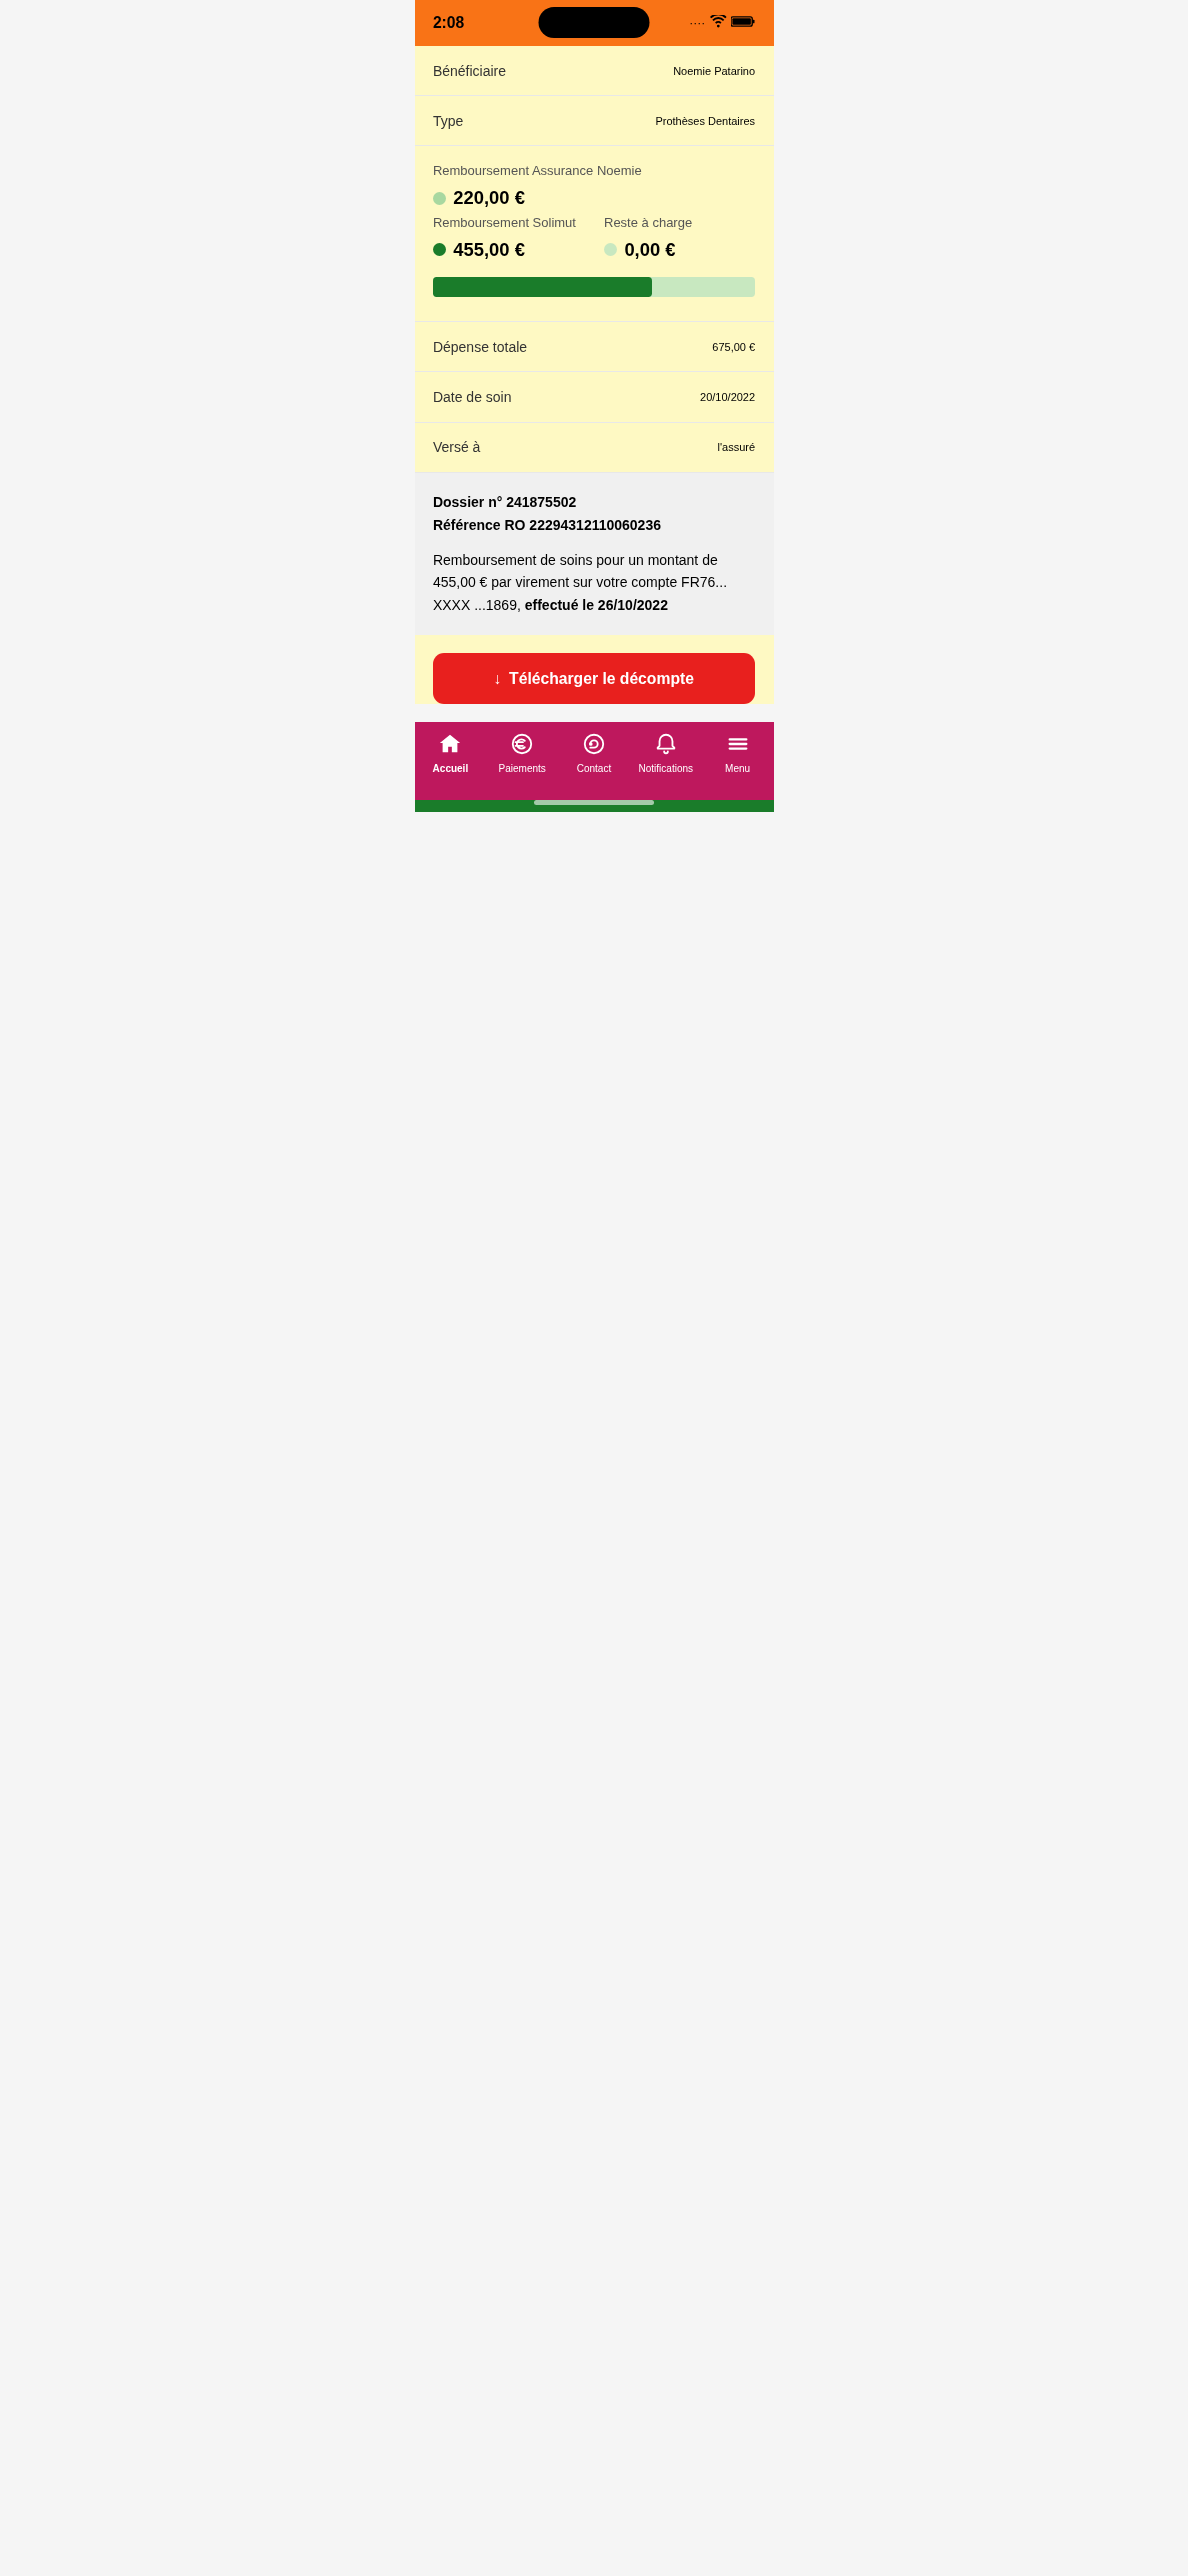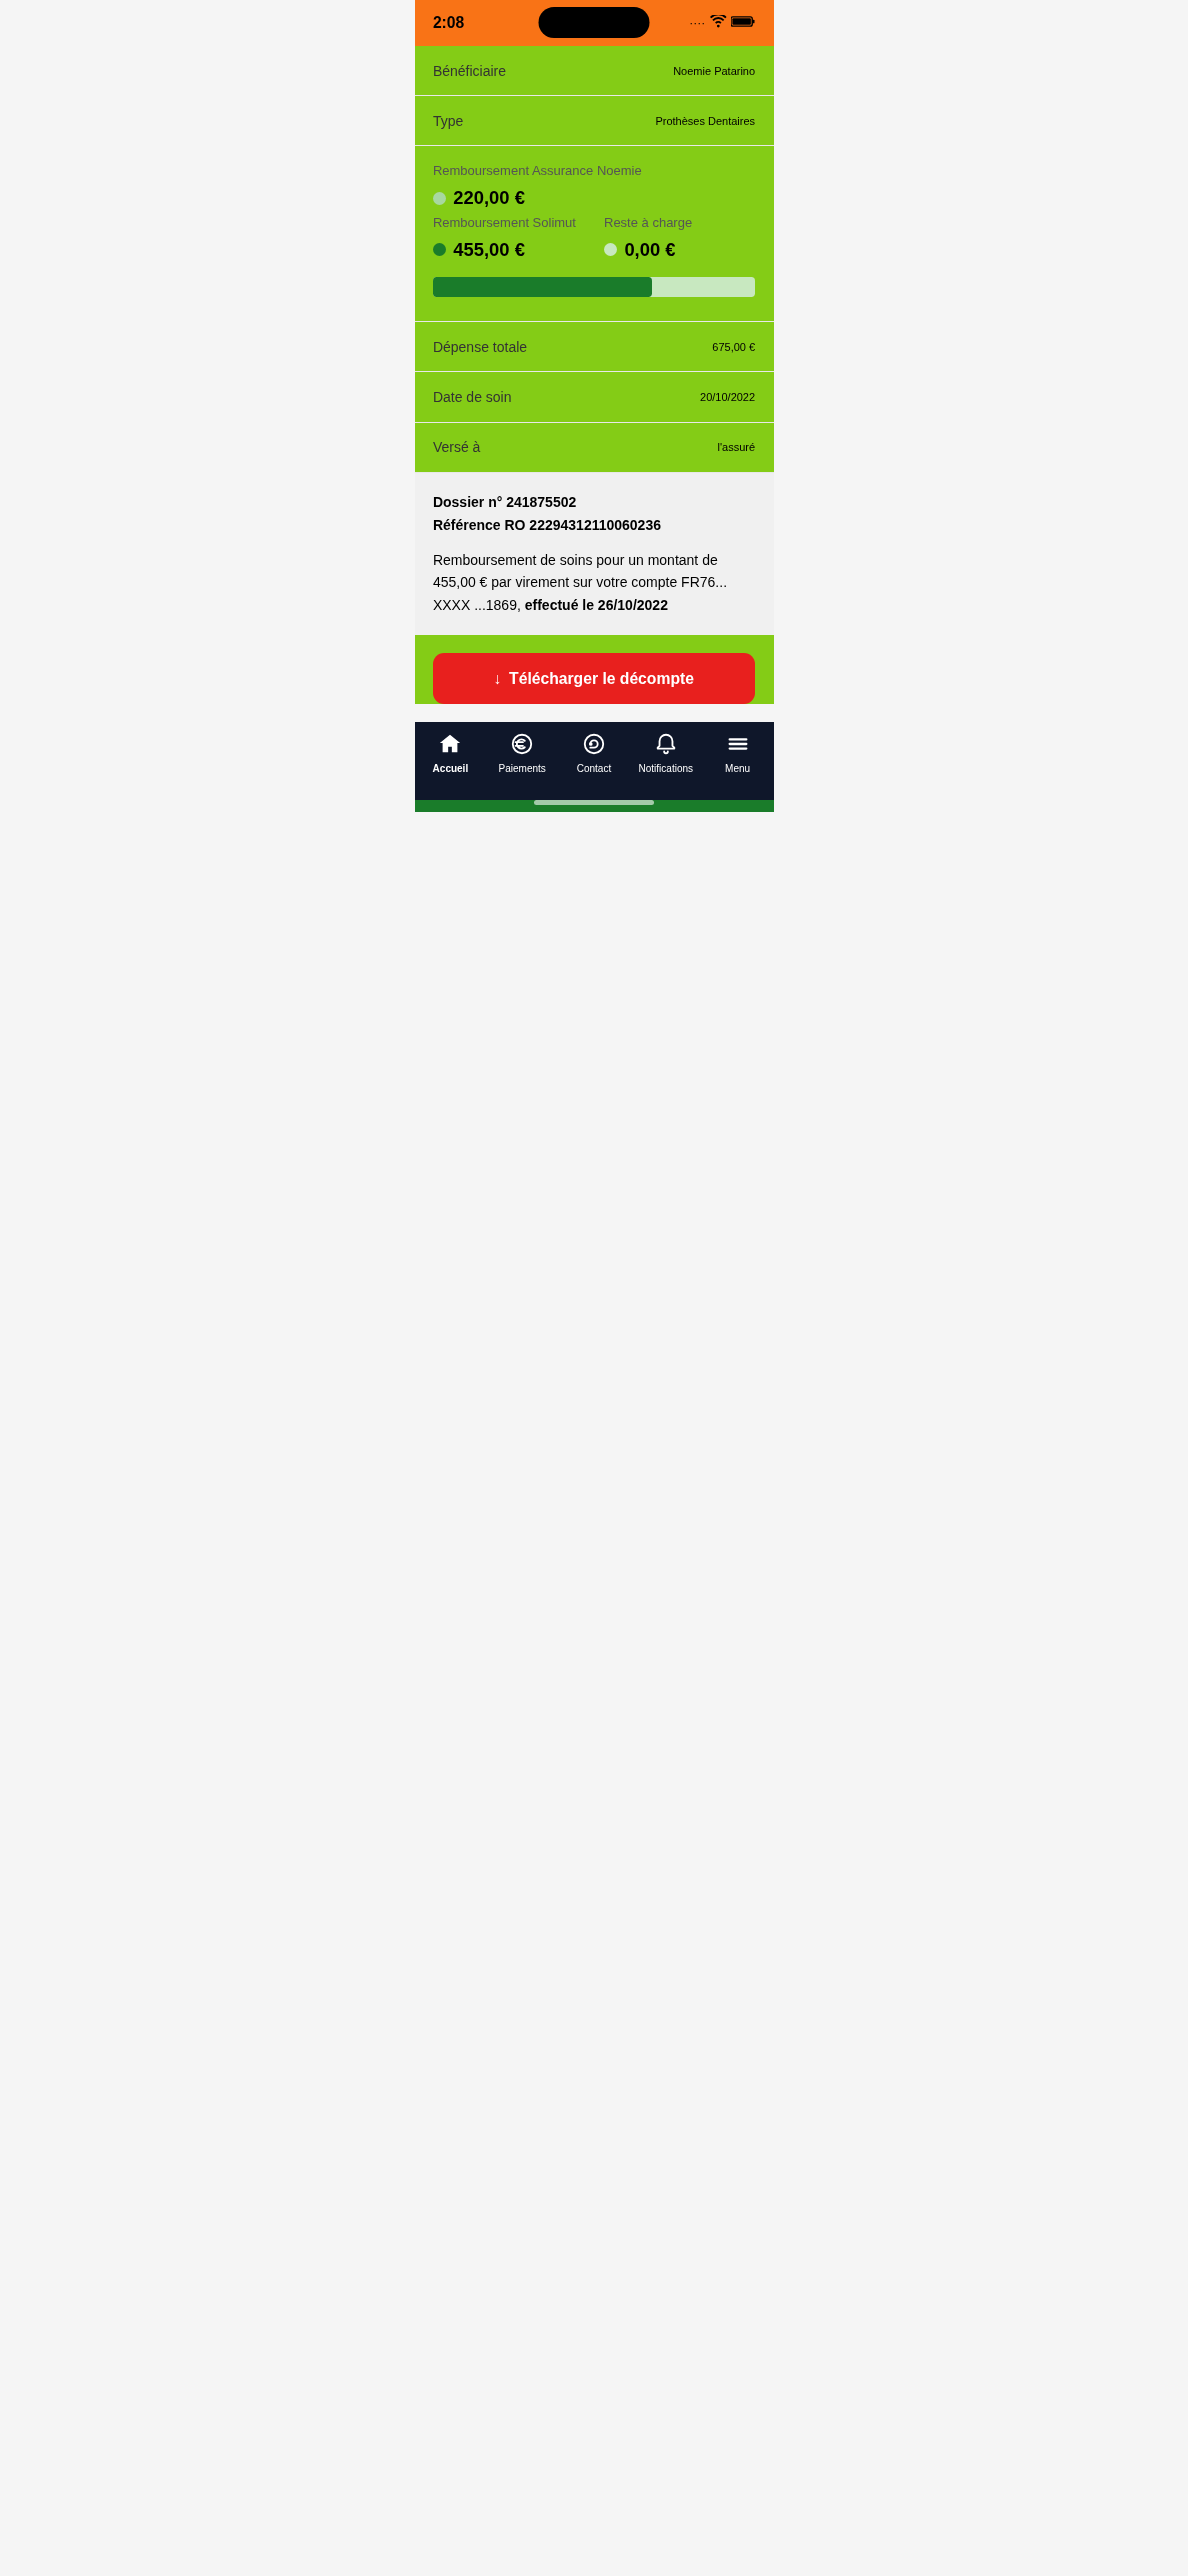--- a/index.html
+++ b/index.html
@@ -48,21 +48,21 @@
       gap: 4.6px;
     }
 
     .wifi-icon, .battery-icon, .signal-icon {
       color: #000;
       font-size: 12px;
     }
 
     
     .main-content {
-      background: #84cc16;
+      background: #fef9c3;
       flex: 1;
     }
 
     
     .detail-row {
       padding: 16.6px 18.4px;
       border-bottom: 0.9px solid #e8e8e8;
       display: flex;
       justify-content: space-between;
       align-items: center;
@@ -190,21 +190,21 @@
       margin: 18.4px 18.4px;
       cursor: pointer;
       display: flex;
       align-items: center;
       justify-content: center;
       gap: 7.4px;
     }
 
     
     .tab-bar {
-      background: #0f172a;
+      background: #be185d;
       height: 78px;
       display: flex;
       align-items: flex-start;
       padding-top: 9.2px;
       position: sticky;
       bottom: 0;
       width: 100%;
     }
 
     .tab-item {

